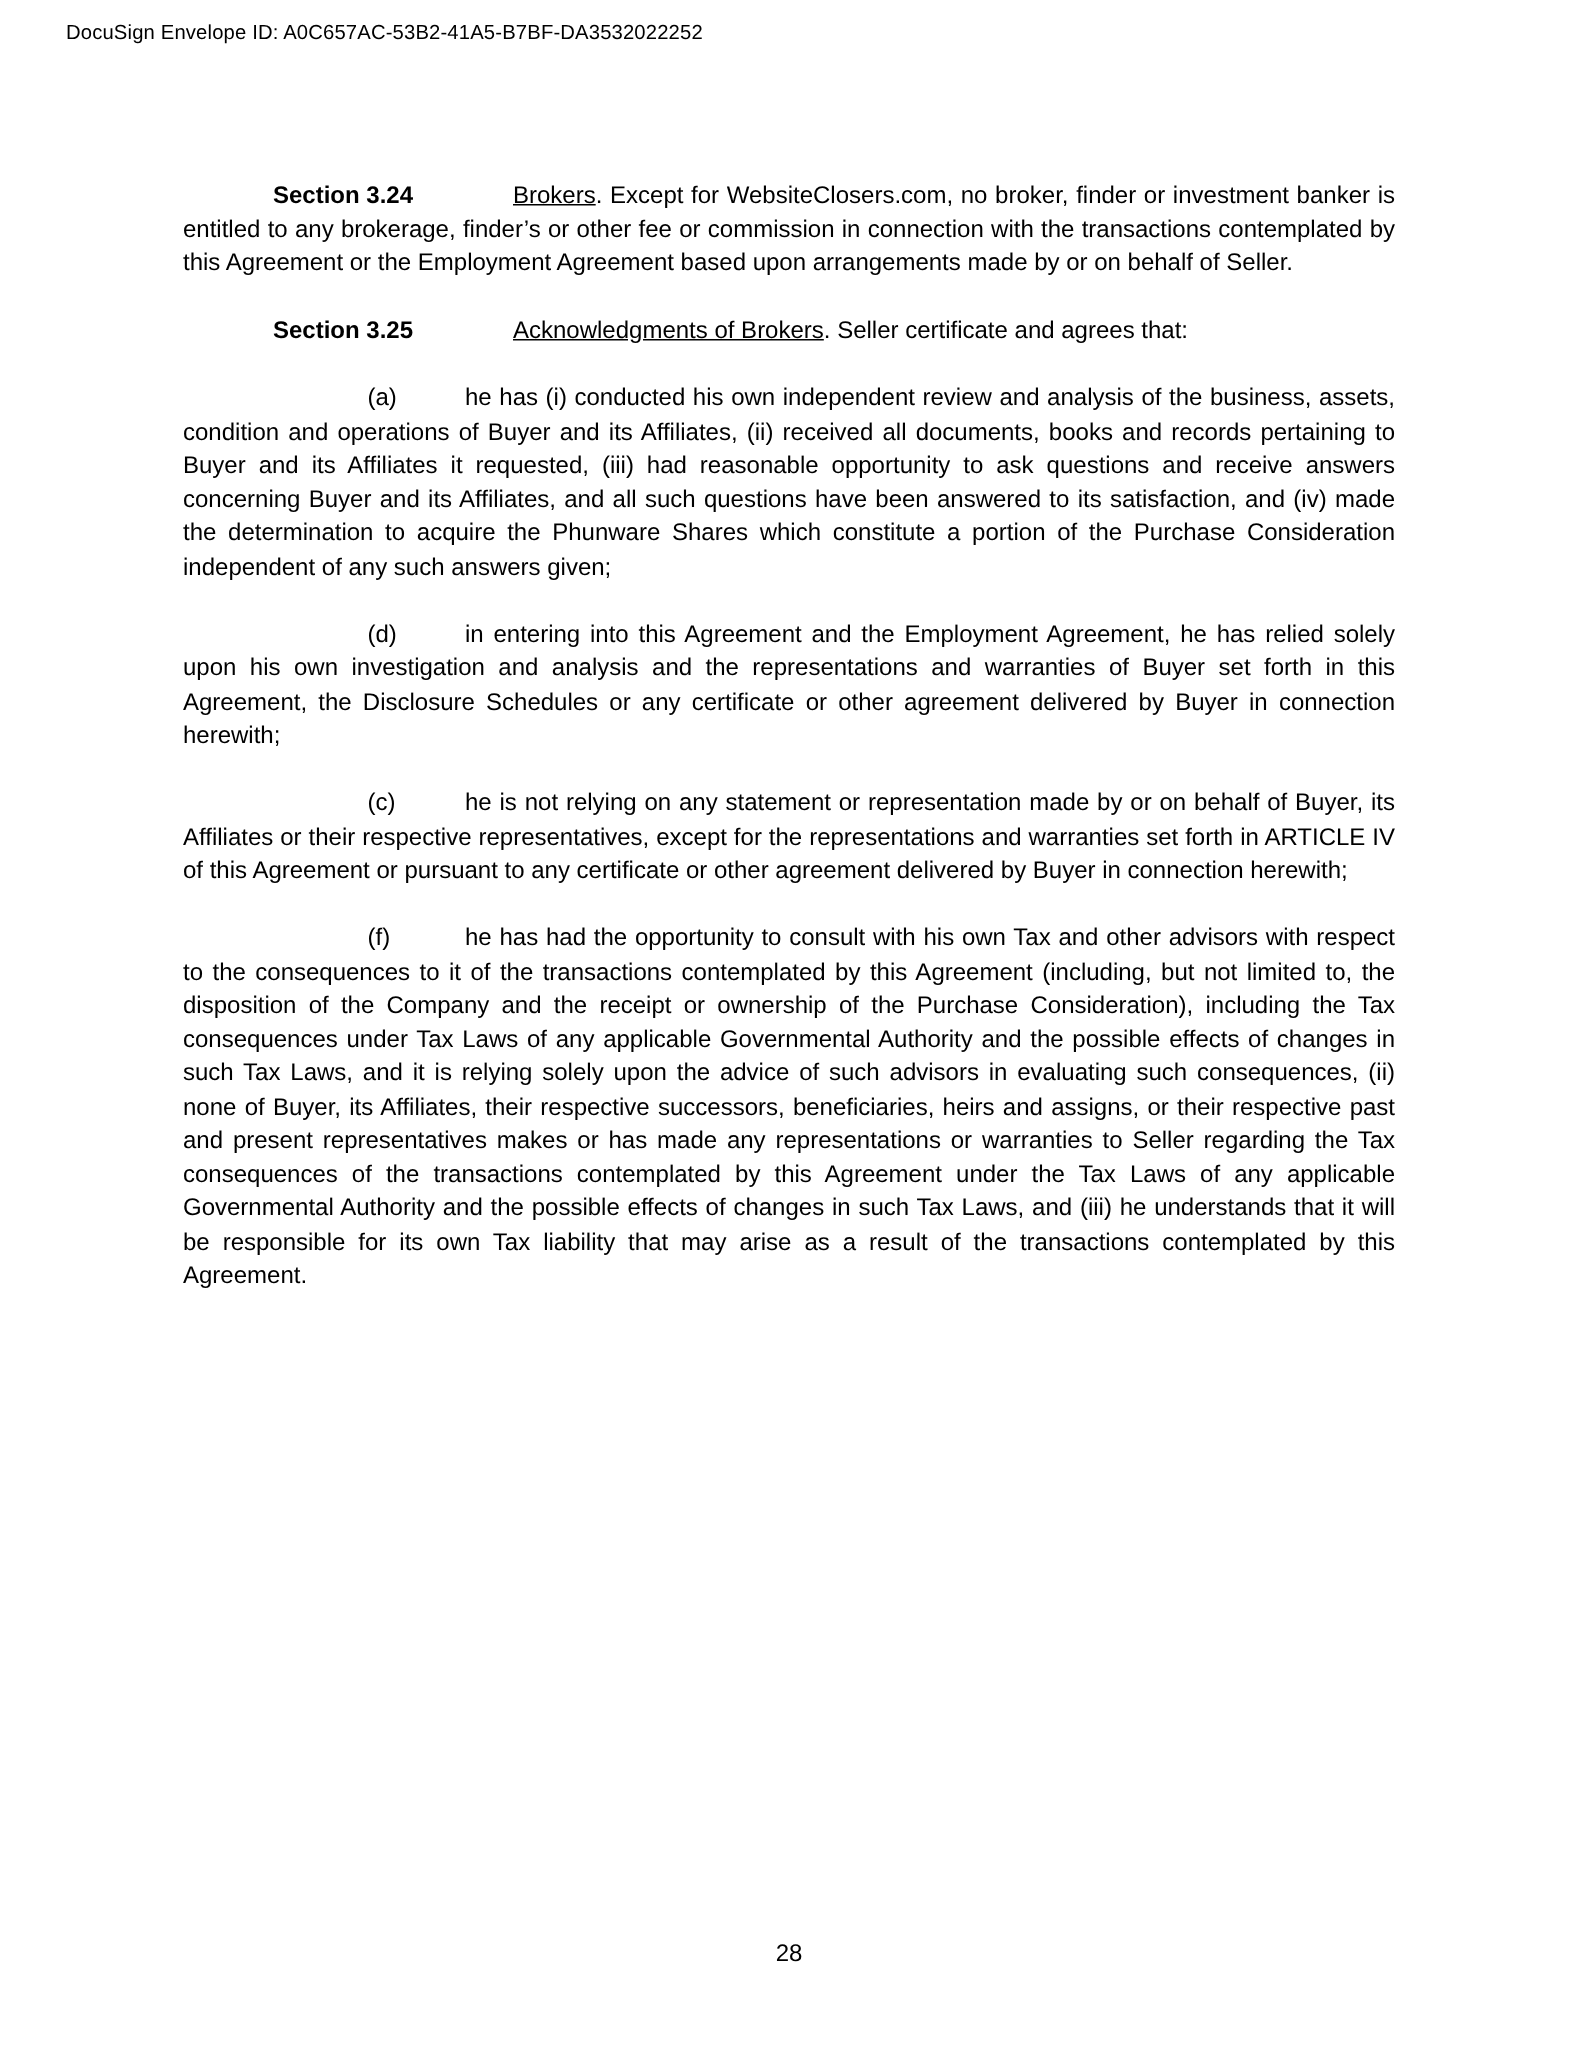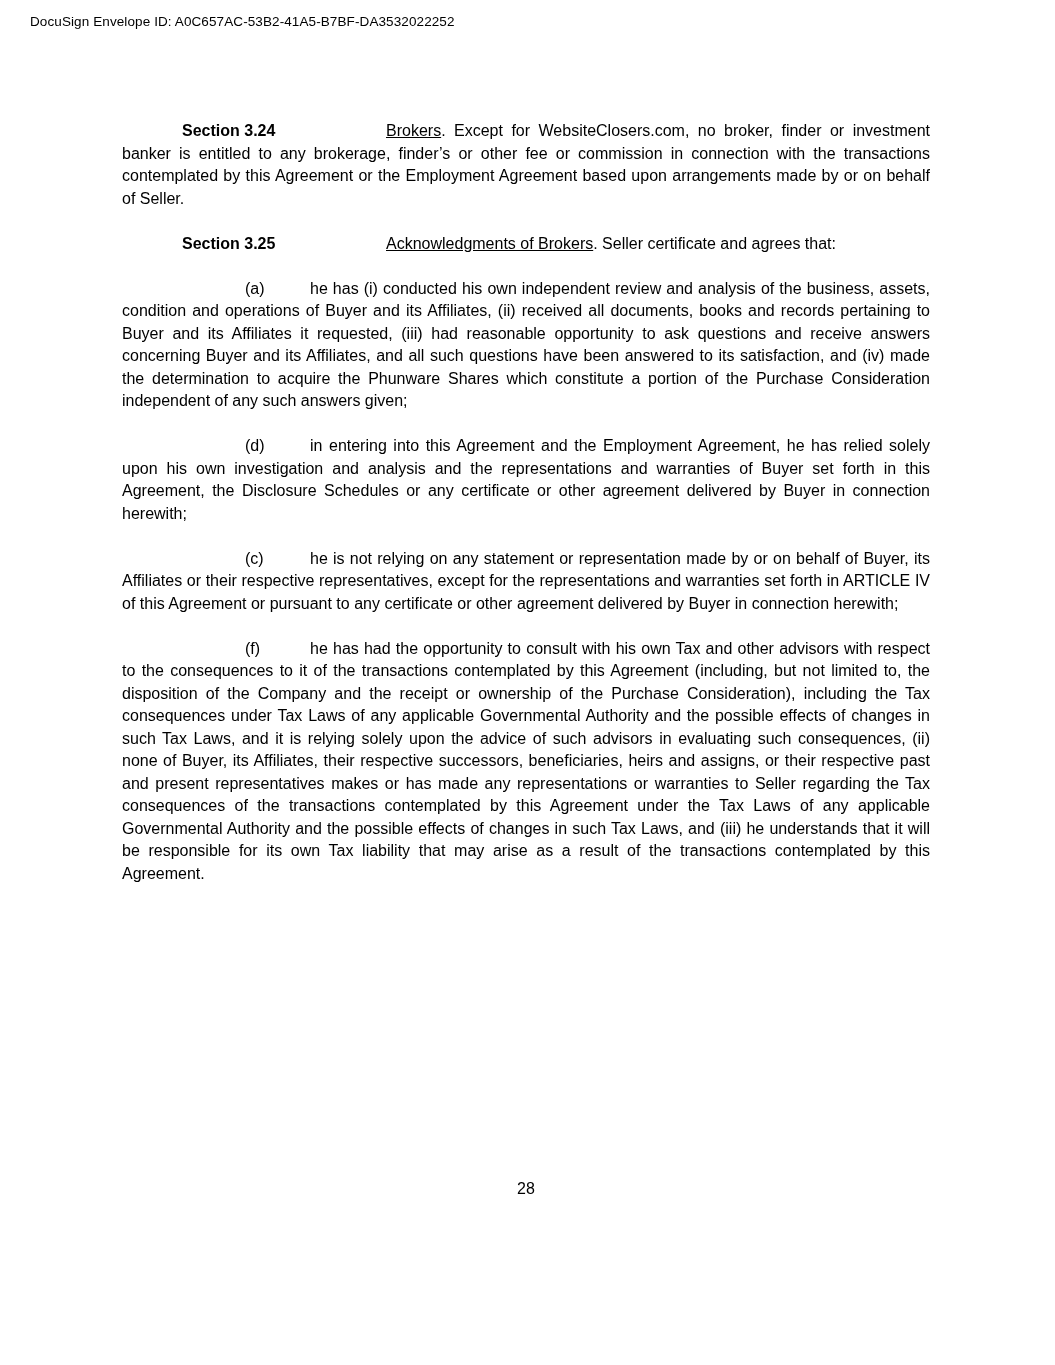--- a/index.html
+++ b/index.html
@@ -8,21 +8,21 @@
     width: 1055px;
     height: 1365px;
     position: relative;
     font-family: "Liberation Sans", sans-serif;
     color: #000000;
     overflow: hidden;
   }
   .docusign-header {
     position: absolute;
     top: 14px;
-    left: 30px;
+    left: 44px;
     font-size: 13.5px;
     letter-spacing: 0.1px;
     white-space: nowrap;
   }
   .content {
     position: absolute;
     top: 120px;
     left: 122px;
     width: 808px;
   }
@@ -38,24 +38,24 @@
     display: inline-block;
     width: 160px;
     text-indent: 0;
     font-weight: bold;
   }
   .sub-label {
     display: inline-block;
     width: 65px;
     text-indent: 0;
   }
-  .sec-heading { text-decoration: underline; margin-left: 44px; }
+  .sec-heading { text-decoration: underline; }
   .page-number {
     position: absolute;
-    top: 1178px;
+    top: 1292px;
     left: 122px;
     width: 808px;
     text-align: center;
     font-size: 16px;
     line-height: 22.5px;
   }
 </style>
 </head>
 <body>
 

